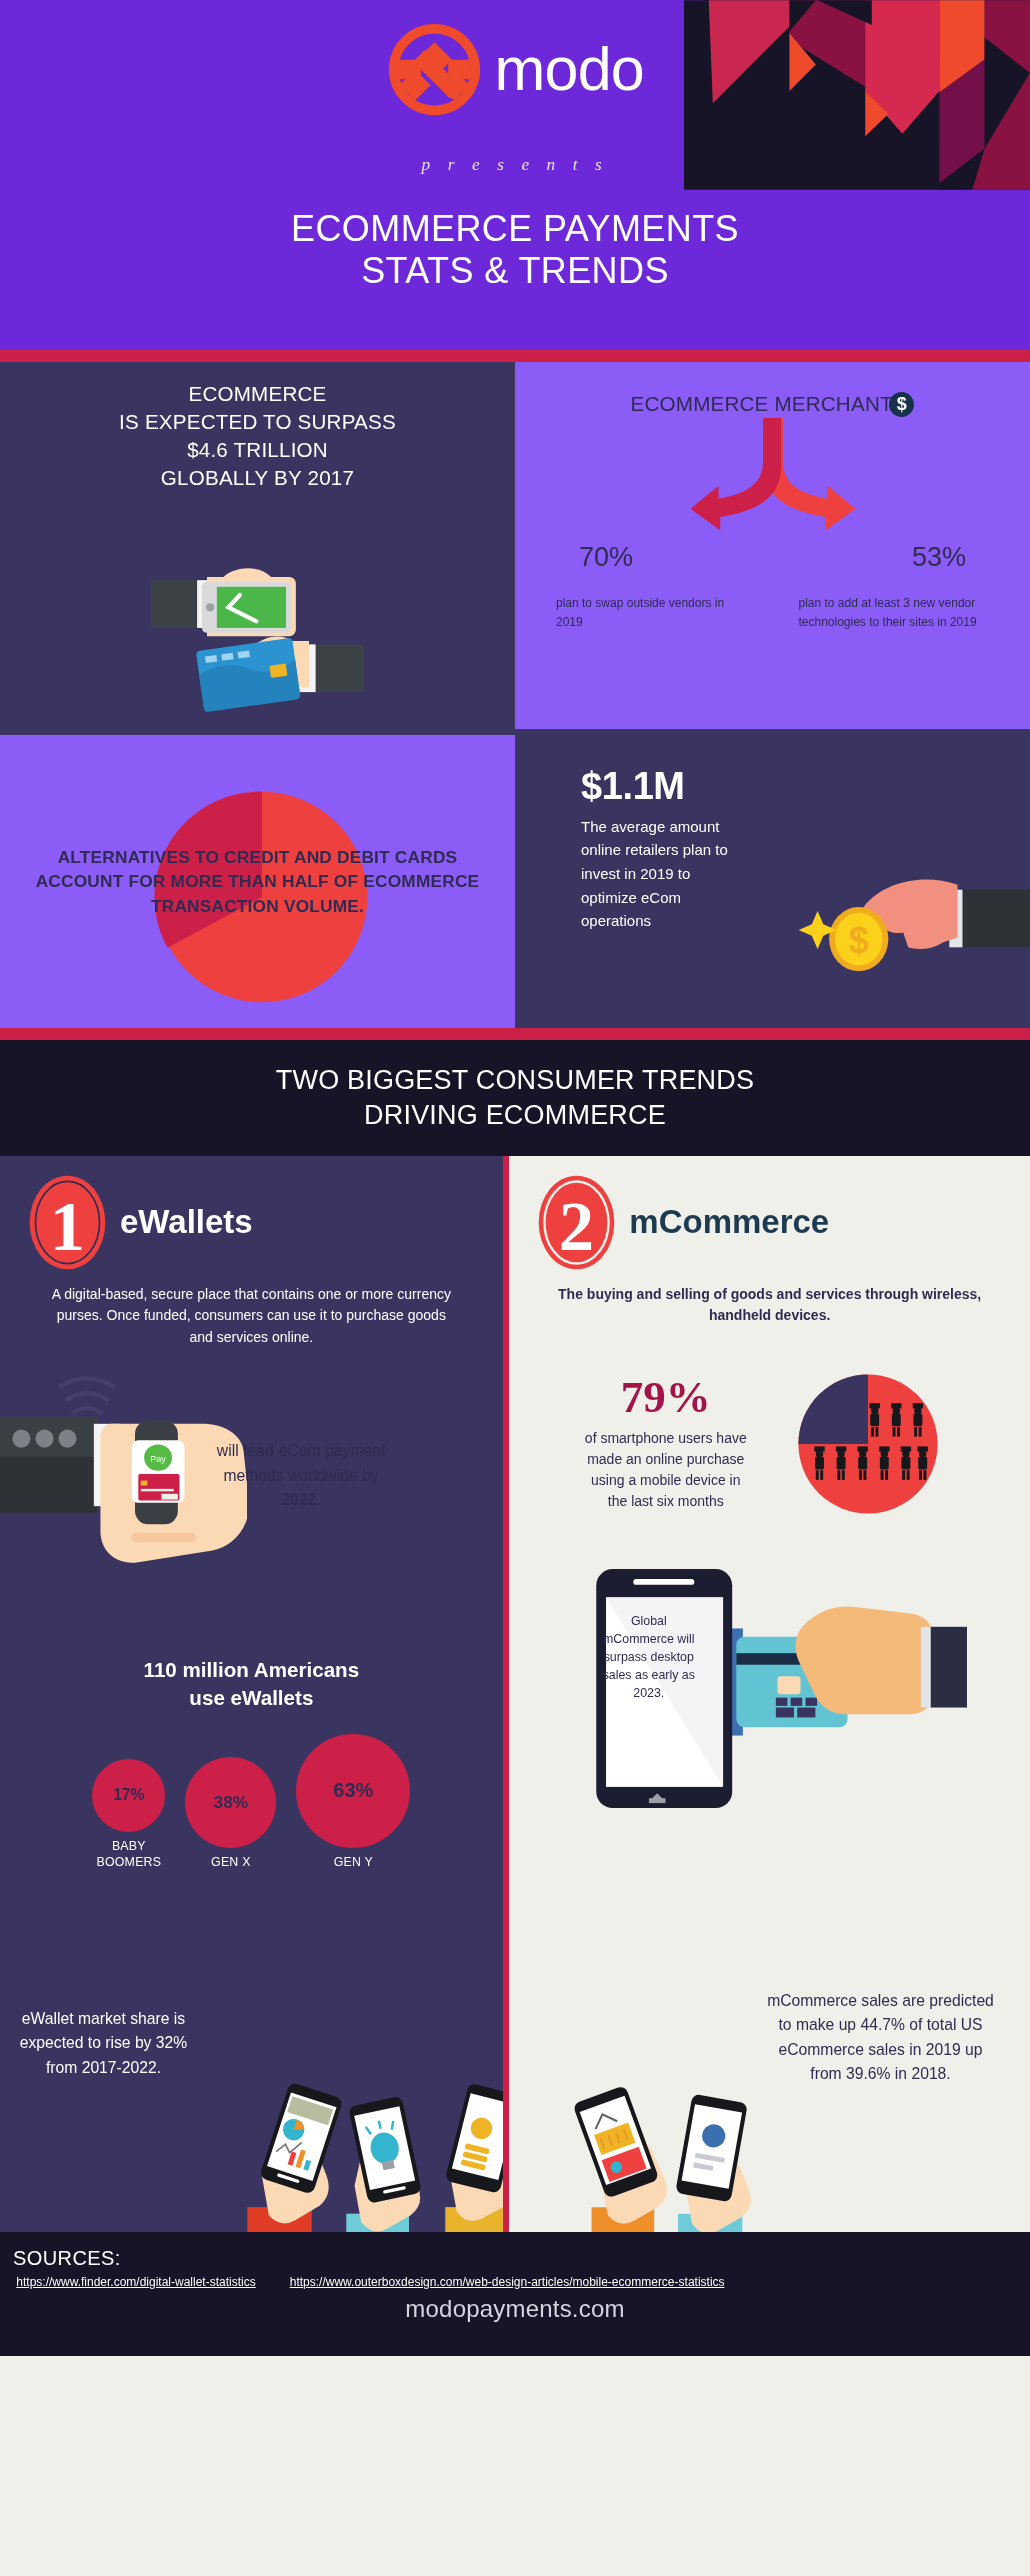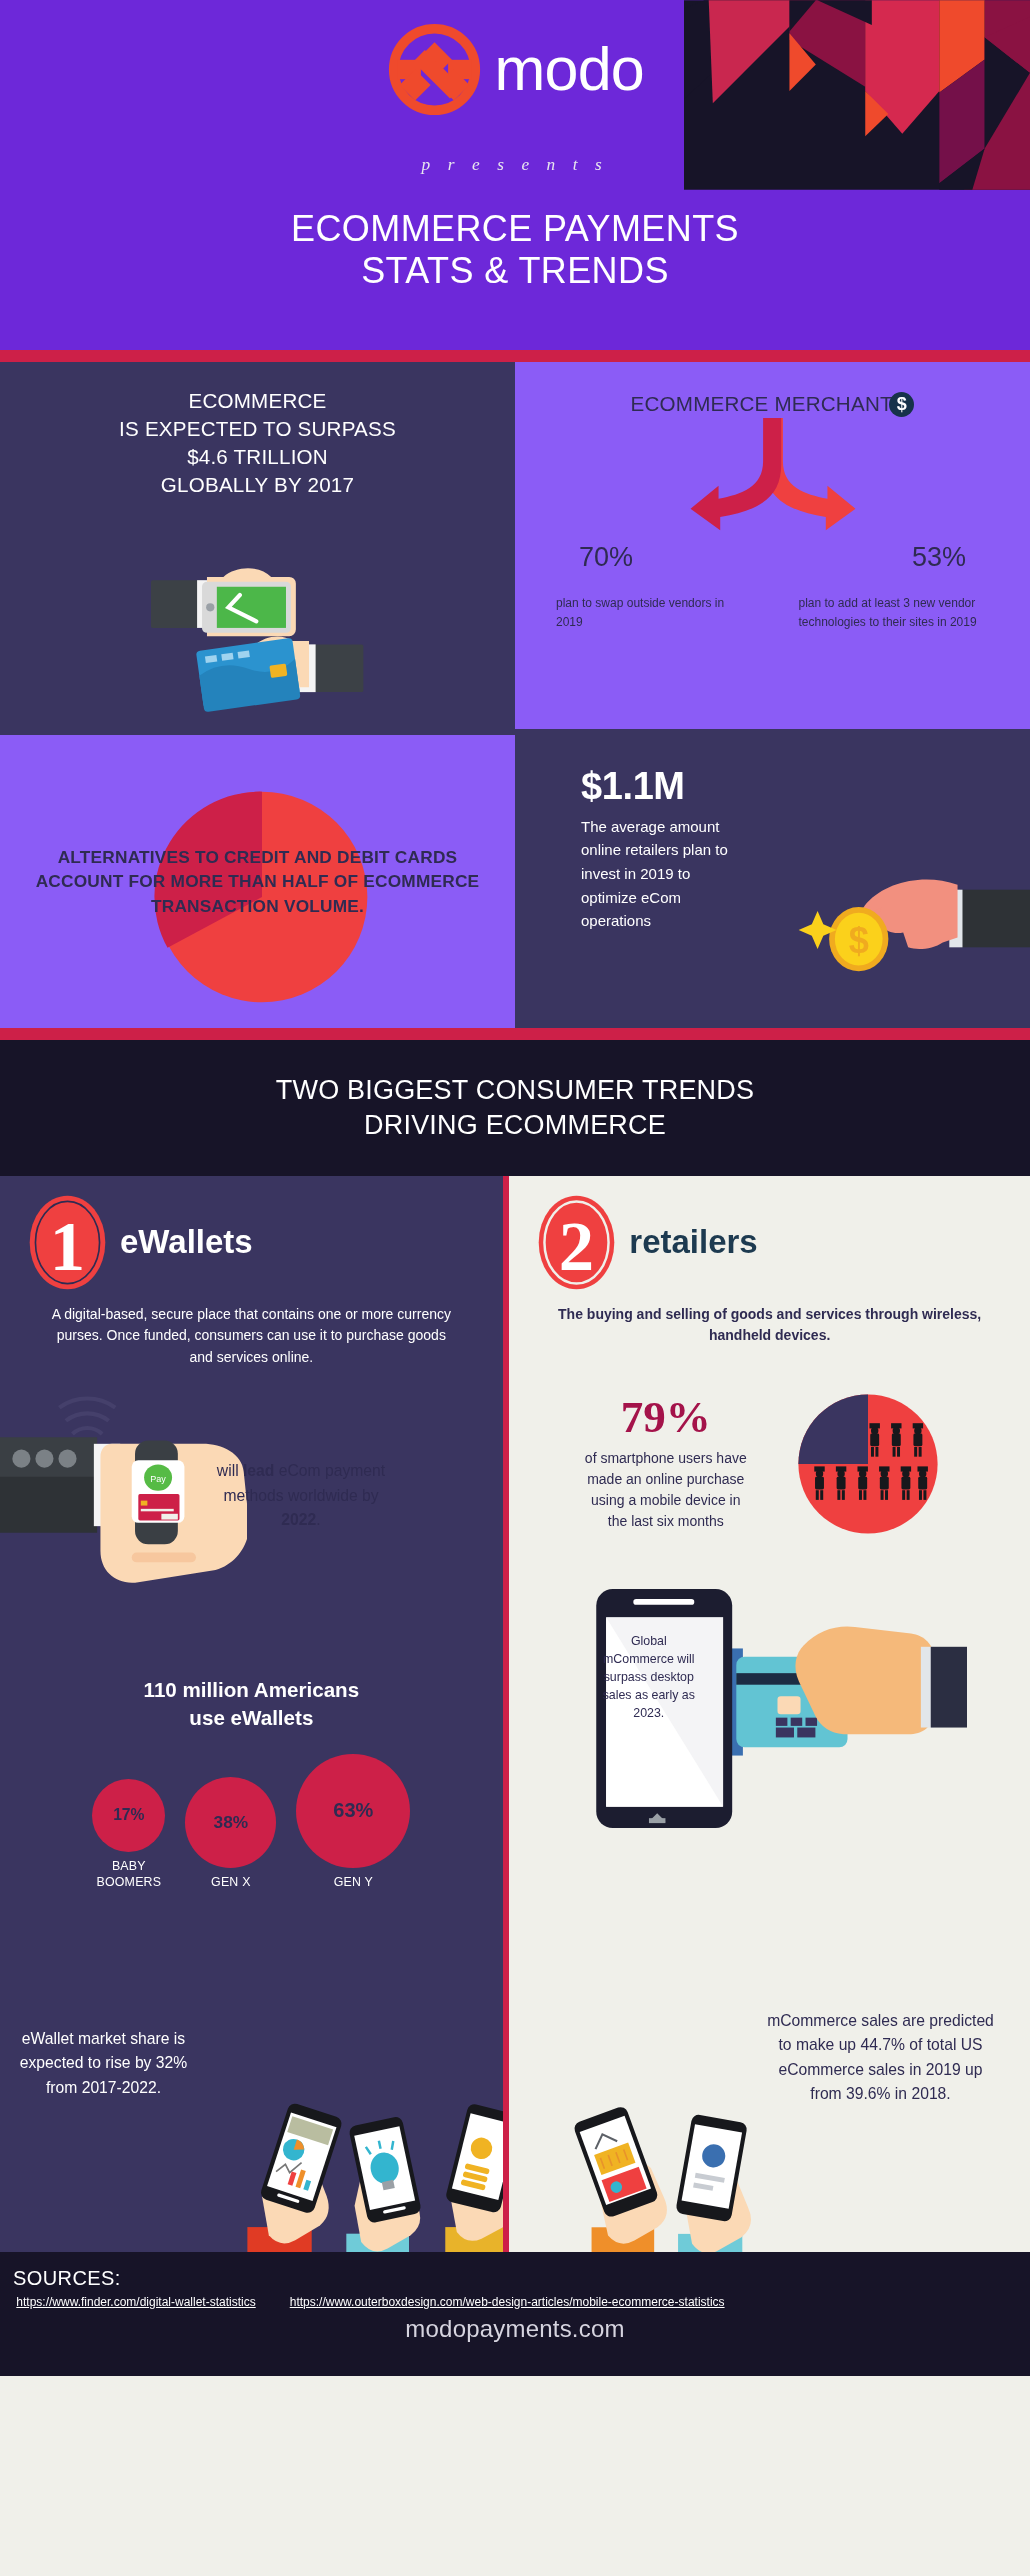--- a/index.html
+++ b/index.html
@@ -27,21 +27,21 @@
   .rule-dark { height: 6.6px; background: #3a3560; }
 
   
   .grid2 { display:flex; width:1030px; }
   .cellL { width: 515px; position:relative; }
   .cellR { width: 515px; position:relative; }
   .bg-navy { background:#3a3560; }
   .bg-cream { background:#8b5cf6; }
 
   .s1 { height: 367px; }
-  .s1 .cellL { padding: 25px 58px 0; }
+  .s1 .cellL { padding: 18px 58px 0; }
   .s1-title { color:#fff; font-size: 20.6px; line-height:1.36; text-align:center; letter-spacing:0.2px; }
   .pay-illus { position:absolute; left:0; right:0; bottom: 11.5px; display:flex; justify-content:center; }
 
   .s1 .cellR { padding: 30px 26px 0; }
   .merch-title { text-align:center; color:#2f2b52; font-size:20.6px; letter-spacing:0.2px;
     display:flex; justify-content:center; align-items:center; }
   .dollar-badge { display:inline-block; width: 25px; height:25px; border-radius:50%;
     background:#17324a; color:#fff; font-size:18px; font-weight:bold; line-height:25px; text-align:center; margin-left:-3.3px; }
   .arrow-wrap { display:flex; justify-content:center; margin-top: 1.6px; }
   .pcts { display:flex; justify-content:space-between; padding: 0 38px; margin-top: -8.2px; }
@@ -54,21 +54,21 @@
   .s2 .cellL { display:flex; align-items:center; justify-content:center; position:relative; }
   .pie-bg { position:absolute; left: 153px; top: 26px; width: 218px; height: 272px; }
   .alt-text { position:relative; z-index:2; color:#2f2b52; font-weight:bold; font-size:17.3px;
     line-height:1.42; text-align:center; padding: 0 35px; letter-spacing:0.2px; }
   .s2 .cellR { padding: 30px 0 0 66px; }
   .money-big { color:#fff; font-weight:bold; font-size:38px; letter-spacing:-0.4px; }
   .money-desc { color:#fff; font-size: 15px; line-height:1.58; width: 153px; margin-top: 6.6px; }
   .coin-illus { position:absolute; right: 0px; top: 115px; }
 
   
-  .banner { background:#171428; height: 136px; display:flex; align-items:center; justify-content:center; }
+  .banner { background:#171428; height: 116px; display:flex; align-items:center; justify-content:center; }
   .banner h2 { color:#fff; font-size: 27px; font-weight:400; text-align:center; line-height:1.3; letter-spacing:0.2px; }
 
   
   .trends { display:flex; width:1030px; height: 1076px; position:relative; }
   .colL { width: 503px; background:#3a3560; position:relative; }
   .divider { width: 6.6px; background:#cd2048; }
   .colR { width: 521px; background:#f0f0ea; position:relative; }
 
   .num-row { display:flex; align-items:center; gap: 13px; padding: 18px 0 0 28px; }
   .num-badge { width: 79px; height: 97px; flex:none; position:relative; }
@@ -370,21 +370,21 @@
 
     <div class="colR">
       <div class="num-row">
         <div class="num-badge">
           <svg viewBox="0 0 96 118" width="79" height="97">
             <ellipse cx="48" cy="59" rx="46" ry="57" fill="#ef4040"></ellipse>
             <ellipse cx="48" cy="59" rx="39" ry="50" fill="none" stroke="#f0f0ea" stroke-width="3"></ellipse>
             <text x="48" y="92" font-family="Liberation Serif, serif" font-size="86" font-weight="bold" fill="#fff" text-anchor="middle">2</text>
           </svg>
         </div>
-        <div class="trend-name dark">retailers</div>
+        <div class="trend-name dark">mCommerce</div>
       </div>
       <div class="trend-desc dark">The buying and selling of goods and services through wireless, handheld devices.</div>
 
       <div class="stat79">
         <div class="block79L">
           <div class="big79">79%</div>
           <div class="desc79">of smartphone users have made an online purchase using a mobile device in the last six months</div>
         </div>
         <svg width="144" height="144" viewBox="0 0 120 120">
           <circle cx="60" cy="60" r="58" fill="#ef4040"></circle>

